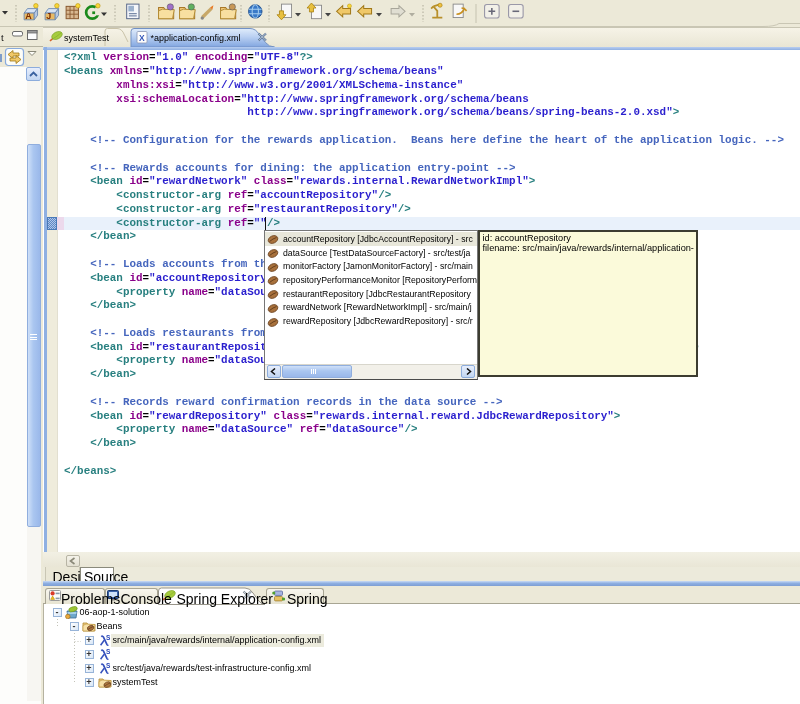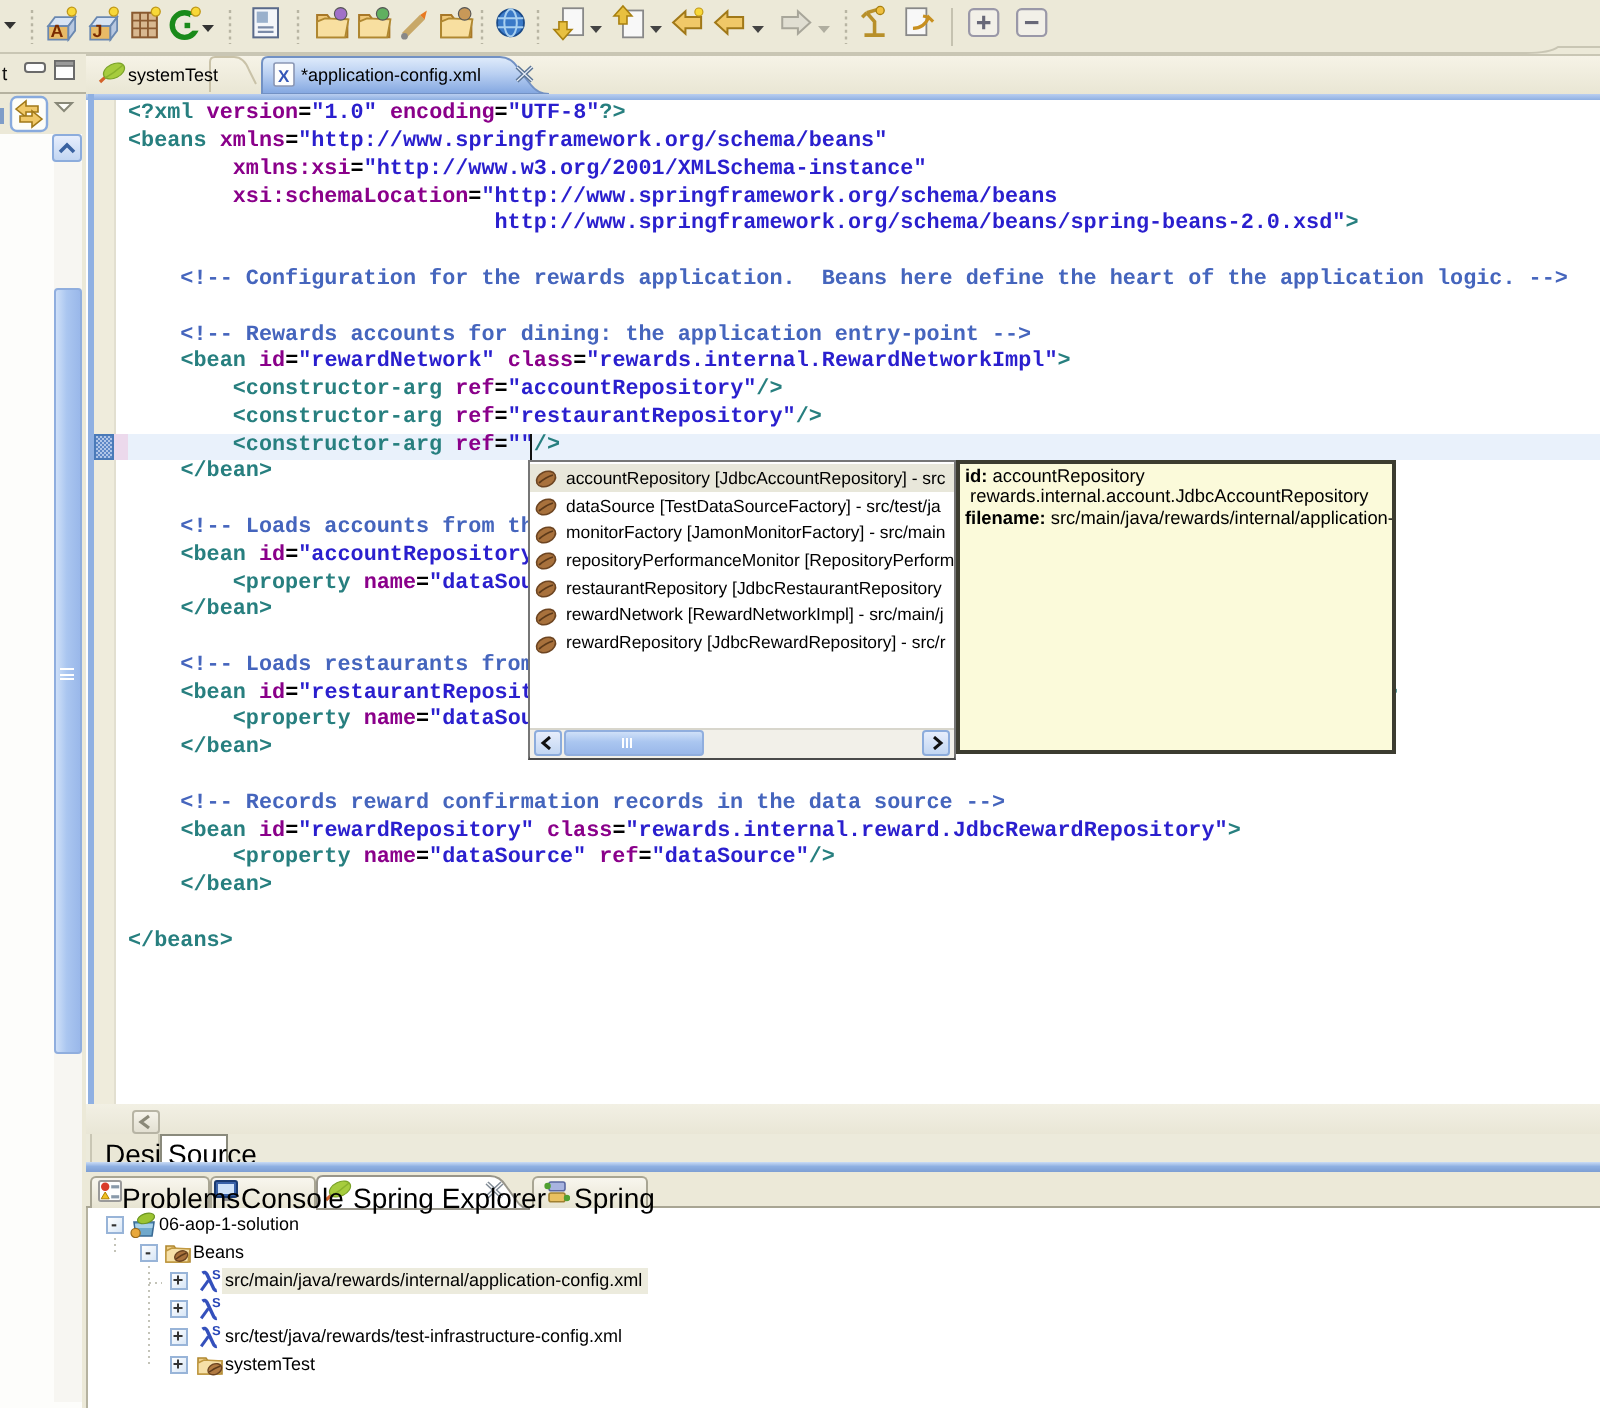--- a/index.html
+++ b/index.html
@@ -36,21 +36,21 @@
 #bp-body{left:43px;top:603.5px;width:757px;height:100.5px;background:#fff;border-left:1px solid #b5b2a0}
 .bptab-i{position:absolute;top:587.5px;height:16px;background:linear-gradient(#f8f6ee,#e7e4d2);border:1px solid #a8a593;border-bottom:none;border-radius:3px 3px 0 0}
 .tabtxt{position:absolute;font-size:14px;color:#000;white-space:nowrap}
 
 #pu-list{left:264px;top:230.4px;width:214px;height:149.5px;background:#fff;border:1px solid #767676;border-bottom:2px solid #4a4a4a}
 #pu-sb{left:265px;top:363.5px;width:212px;height:15.5px;background:#f2f0e9;border-top:1px solid #d8d6cc}
 #pu-row0{left:265px;top:232.3px;width:212px;height:13.5px;background:#e8e7da}
 .purow{position:absolute;left:283px;font-size:8.7px;color:#000;white-space:nowrap}
 #tooltip{left:478px;top:229.5px;width:219.5px;height:147.5px;background:#fbfada;border:2px solid #3c3c30;font-size:9.2px;line-height:10.72px;color:#000;padding:1px 0 0 2.5px;overflow:hidden}
 #tooltip div{white-space:nowrap}
-#tooltip b{font-weight:bold}
+#tooltip b{font-weight:normal}
 
 .sb-btn{position:absolute;background:linear-gradient(#e7eefc,#c2d6f2);border:1px solid #8cacdc;border-radius:2px}
 .sb-thumb{position:absolute;background:linear-gradient(90deg,#cfe0f8,#aac6f0 45%,#9ab8ea);border:1px solid #90aede;border-radius:2px}
 .sb-thumb.h{background:linear-gradient(#cfe0f8,#aac6f0 45%,#9ab8ea)}
 
 .trow{position:absolute;font-size:9px;color:#000;white-space:nowrap}
 .expander{position:absolute;width:9px;height:9px;border:1px solid #98b4d8;background:linear-gradient(135deg,#fff,#d8e6f6);font:bold 9px/7.5px "Liberation Sans";text-align:center;color:#333}
 </style></head>
 <body>
 <div id="stage">
@@ -387,15 +387,14 @@
 <div class="abs" style="left:311px;top:369px;width:1px;height:5px;background:#fff"></div>
 <div class="abs" style="left:313px;top:369px;width:1px;height:5px;background:#fff"></div>
 <div class="abs" style="left:315px;top:369px;width:1px;height:5px;background:#fff"></div>
 <div class="sb-btn" style="left:461px;top:364.5px;width:14px;height:13.5px"></div>
 <svg class="abs" style="left:465px;top:368px" width="7" height="7">
       <path d="M2 0.5 L5.5 3.5 L2 6.5" stroke="#111" stroke-width="1.5" fill="none"></path>
     </svg>
 
 <div class="abs" id="tooltip">
       <div><b>id:</b> accountRepository</div>
-      <div>&nbsp;rewards.internal.account.JdbcAccountRepository</div>
       <div><b>filename:</b> src/main/java/rewards/internal/application-</div>
     </div>
 </div>
 </body></html>

